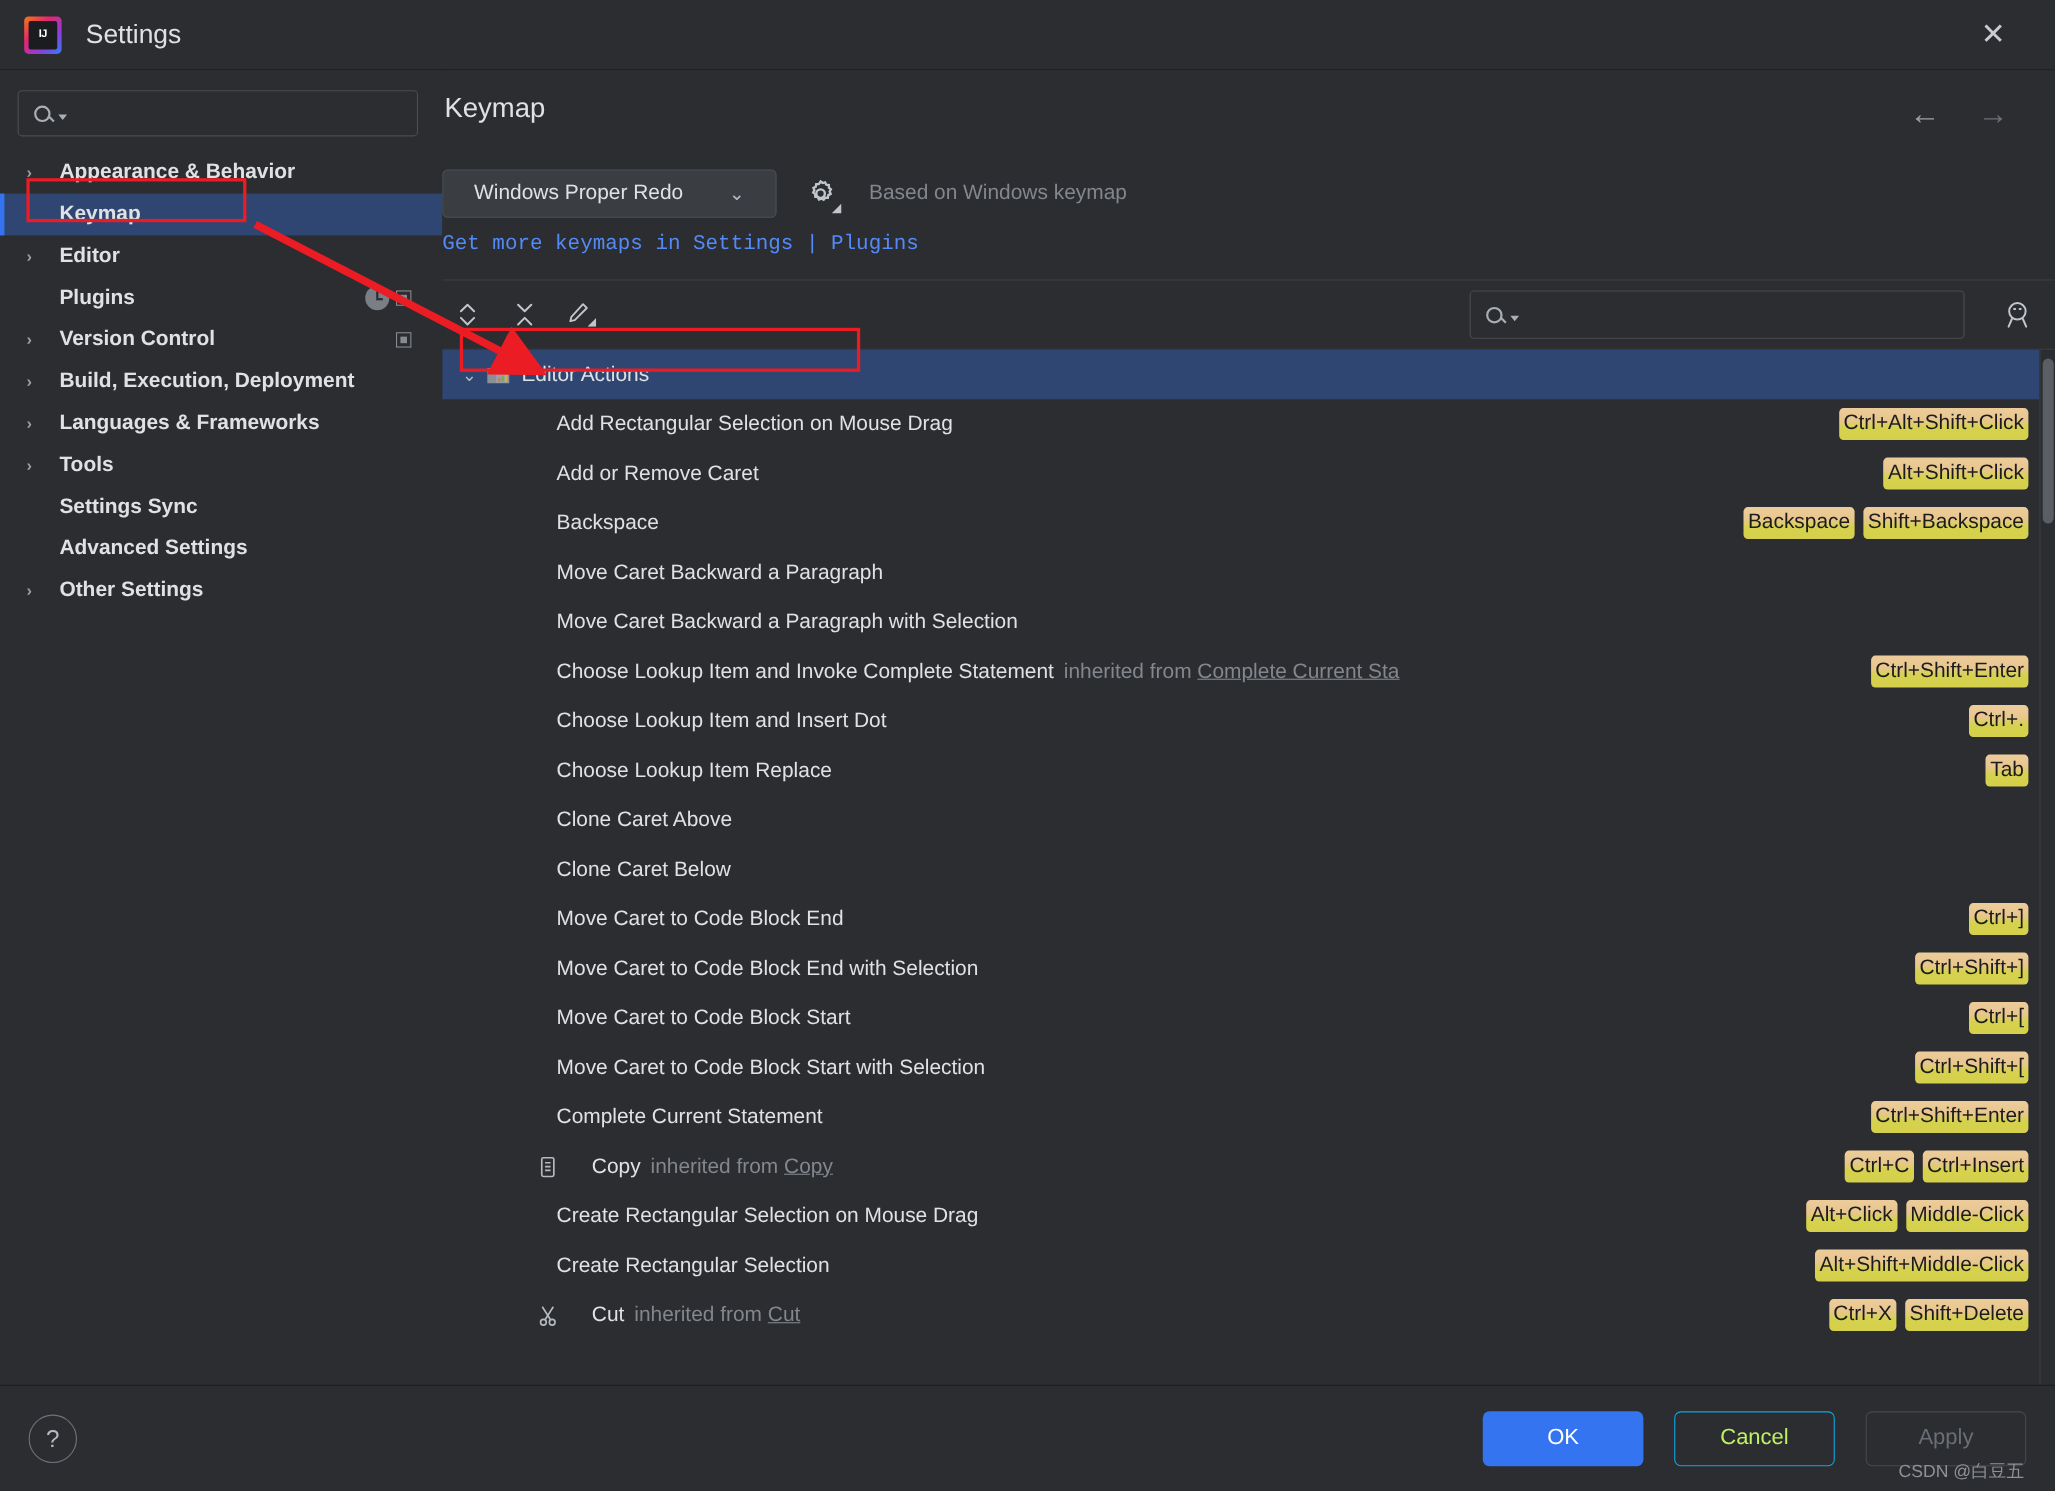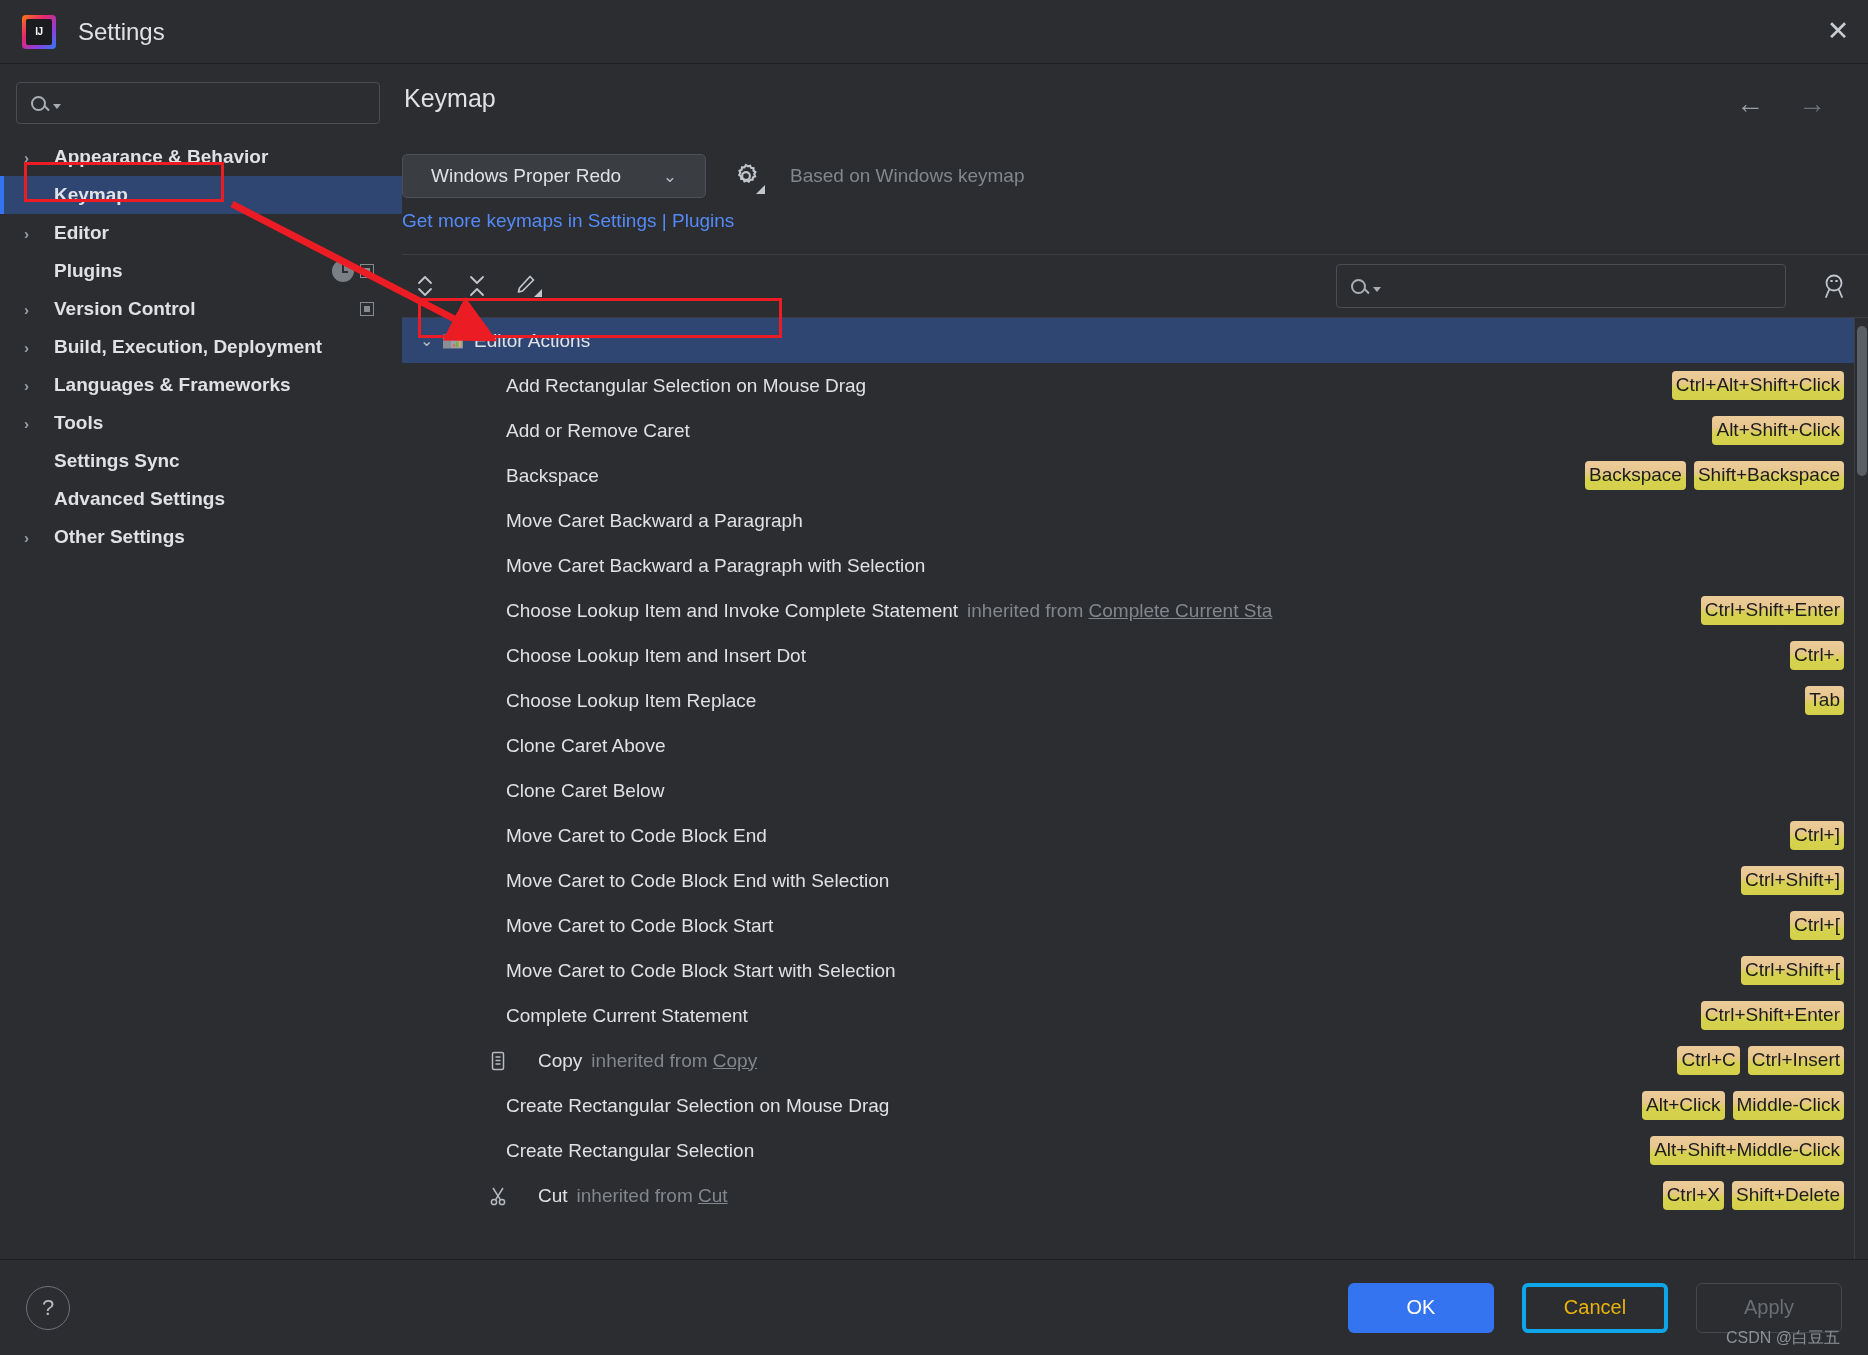--- a/index.html
+++ b/index.html
@@ -15,21 +15,21 @@
     background: #2b2d30;
     display: flex; flex-direction: column;
   }
 
   
   .titlebar {
     height: 64px; flex: 0 0 64px;
     display: flex; align-items: center;
     background: #2b2d30;
     border-bottom: 1px solid #1e1f22;
-    padding: 0 8px 0 22px;
+    padding: 0 34px 0 22px;
   }
   .ij-logo {
     width: 34px; height: 34px; border-radius: 4px;
     background: linear-gradient(135deg,#f97a12 0%,#e6266d 35%,#8e3ddb 68%,#2f7df6 100%);
     display: flex; align-items: center; justify-content: center;
     flex: 0 0 34px; position: relative;
   }
   .ij-logo .inner {
     width: 26px; height: 26px; background: #1b1c20; border-radius: 2px;
     color: #fff; font-size: 10px; font-weight: bold;
@@ -133,21 +133,21 @@
   .combo-val { font-size: 19px; color: #dfe1e5; }
   .combo-chev { margin-left:auto; color:#b6bac0; font-size: 17px; }
   .gear-btn {
     margin-left: 22px; width:36px;height:36px;
     display:flex;align-items:center;justify-content:center; cursor:pointer;
     position: relative;
   }
   .gear-svg { width: 30px; height: 30px; }
   .based-on { margin-left: 26px; font-size: 19px; color: #82868d; }
   .get-more {
-    margin-top: 12px; font-size: 19px; color: #548af7; cursor: pointer;
+    margin-top: 12px; font-size: 19px; color: #548af7; cursor: pointer; font-family: Liberation Mono, monospace;
   }
   .hr { height:1px; background:#3b3e43; margin: 22px 0 0 0; }
 
   
   .tbl-toolbar {
     height: 62px; display:flex; align-items:center; gap: 6px;
   }
   .tb-btn {
     width:46px;height:40px;display:flex;align-items:center;justify-content:center;
     cursor:pointer; color:#c2c6cc;
@@ -207,21 +207,21 @@
     display:flex;align-items:center;justify-content:center;
     color:#b6bac0;font-size:22px;cursor:pointer;
   }
   .btns { margin-left:auto; display:flex; gap: 28px; align-items:center; }
   .btn {
     height:50px; min-width:146px; border-radius:6px;
     display:flex;align-items:center;justify-content:center;
     font-size:20px; cursor:pointer;
   }
   .btn.primary { background:#3574f0; color:#fff; }
-  .btn.sec { background:transparent; border:4px solid #0ea5e9; color:#eab308; }
+  .btn.sec { background:transparent; border:1px solid #0ea5e9; color:#bef264; }
   .btn.dis { background:transparent; border:1px solid #45484d; color:#6a6e75; cursor:default; }
   .watermark {
     position:absolute; right: 28px; bottom: 6px;
     font-size: 16px; color:#8d9199; font-family:"Liberation Sans", sans-serif;
   }
 
   
   .anno { position:absolute; pointer-events:none; }
   .anno-box-keymap {
     left: 24px; top: 162px; width: 200px; height: 40px;

